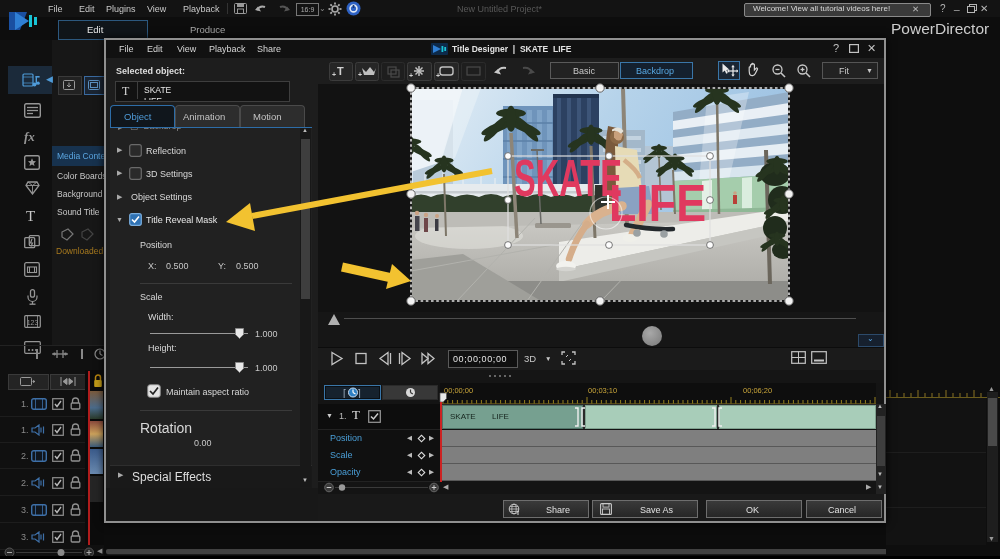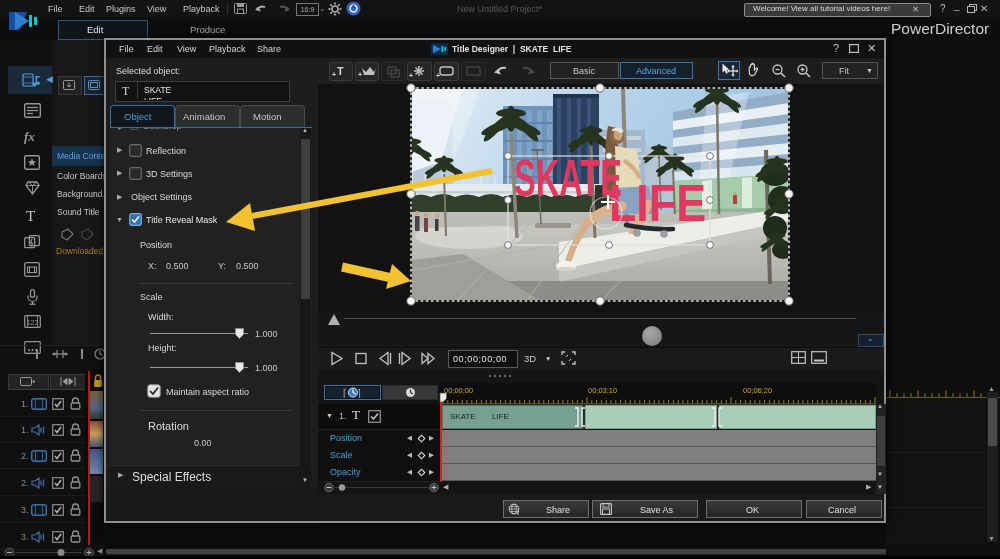--- a/index.html
+++ b/index.html
@@ -353,21 +353,21 @@
     </svg>
 <div class="t" style="left:452px;top:44px;font-size:8.5px;color:#e2e2e2;font-weight:bold;">Title Designer&nbsp;&nbsp;|&nbsp;&nbsp;SKATE</div>
 <div class="t" style="left:553px;top:44px;font-size:8.5px;color:#e2e2e2;font-weight:bold;">LIFE</div>
 <div class="t" style="left:833px;top:42px;font-size:11px;color:#c2c2c2;">?</div>
 <svg class="ab" style="left:849px;top:44px;" width="10" height="9" viewBox="0 0 10 9">
       <rect x="0.5" y="0.5" width="9" height="8" fill="none" stroke="#c2c2c2" stroke-width="1.4"></rect>
     </svg>
 <div class="t" style="left:867px;top:42px;font-size:11px;color:#c2c2c2;">✕</div>
 
 <div class="ab" style="left:106px;top:58px;width:212px;height:463px;background:#1d1d1d;"></div>
-<div class="t" style="left:116px;top:66px;font-size:9px;color:#dedede;">Selected object:</div>
+<div class="t" style="left:116px;top:66px;font-size:9px;color:#dedede;font-weight:bold;">Selected object:</div>
 <div class="ab" style="left:115px;top:81px;width:173px;height:19px;background:#121212;border:1px solid #3e3e3e;overflow:hidden;"></div>
 <div class="t" style="left:122px;top:84px;font-size:12px;color:#d8d8d8;font-family:'Liberation Serif',serif;">T</div>
 <div class="ab" style="left:137px;top:82px;width:1px;height:17px;background:#3e3e3e;"></div>
 <div class="t" style="left:144px;top:85px;font-size:8.5px;color:#e8e8e8;">SKATE</div>
 <div class="ab" style="left:115px;top:96px;width:173px;height:4px;overflow:hidden;">
       <div class="t" style="left:29px;top:0px;font-size:8.5px;color:#e8e8e8;">LIFE</div>
     </div>
 
 <div class="ab" style="left:110px;top:105px;width:63px;height:22px;border:1px solid #2d6da8;border-bottom:none;border-radius:4px 4px 0 0;background:#10161c;"></div>
 <div class="t" style="left:124px;top:111px;font-size:9.5px;color:#4f9bd8;">Object</div>
@@ -417,21 +417,21 @@
 <svg class="ab" style="left:235px;top:362px;" width="9" height="11" viewBox="0 0 9 11">
       <path d="M0.5,0.5 L8.5,0.5 L8.5,6.5 L4.5,10.5 L0.5,6.5 Z" fill="#e8e8e8" stroke="#888"></path>
     </svg>
 <div class="t" style="left:255px;top:363px;font-size:9px;color:#c8c8c8;">1.000</div>
 <svg class="ab" style="left:147px;top:384px;" width="14" height="14" viewBox="0 0 14 14">
       <rect x="0.7" y="0.7" width="12.6" height="12.6" rx="2.5" fill="#e4e4e4" stroke="#888"></rect>
       <path d="M3,7 L6,10 L11,3.5" fill="none" stroke="#222" stroke-width="1.7"></path>
     </svg>
 <div class="t" style="left:166px;top:387px;font-size:9px;color:#d8d8d8;">Maintain aspect ratio</div>
 <div class="ab" style="left:140px;top:410px;width:152px;height:1px;background:#3a3a3a;"></div>
-<div class="t" style="left:140px;top:420px;font-size:11px;color:#d8d8d8;margin-left:8px;">Rotation</div>
+<div class="t" style="left:140px;top:420px;font-size:14px;color:#d8d8d8;">Rotation</div>
 <div class="t" style="left:194px;top:438px;font-size:9px;color:#c8c8c8;">0.00</div>
 <div class="ab" style="left:110px;top:465px;width:202px;height:22px;background:#191919;border-top:1px solid #2e2e2e;"></div>
 <div class="t" style="left:118px;top:471px;font-size:7px;color:#aaa;">▶</div>
 <div class="t" style="left:132px;top:470px;font-size:12px;color:#dedede;">Special Effects</div>
 <div class="ab" style="left:106px;top:488px;width:212px;height:33px;background:#181818;"></div>
 
 <div class="ab" style="left:300px;top:128px;width:11px;height:359px;background:#181818;"></div>
 <div class="ab" style="left:301px;top:139px;width:9px;height:160px;background:#3e3e3e;"></div>
 <div class="t" style="left:302px;top:127px;font-size:6px;color:#bbb;">▲</div>
 <div class="t" style="left:302px;top:477px;font-size:6px;color:#bbb;">▼</div>
@@ -467,21 +467,21 @@
 <rect x="138" y="5" width="13" height="8" fill="none" stroke="#4a4a4a" stroke-width="1.2"></rect>
 <path d="M168,11 Q170,5 177,6" fill="none" stroke="#c8c8c8" stroke-width="2"></path>
         <polygon points="165,10.5 172,12.5 169,7" fill="#c8c8c8"></polygon>
 <path d="M203,11 Q201,5 194,6" fill="none" stroke="#4a4a4a" stroke-width="2"></path>
         <polygon points="206,10.5 199,12.5 202,7" fill="#4a4a4a"></polygon>
 </g>
     </svg>
 <div class="ab" style="left:550px;top:62px;width:69px;height:17px;border:1px solid #5a5a5a;background:#222;box-sizing:border-box;"></div>
 <div class="t" style="left:573px;top:66px;font-size:9px;color:#c8c8c8;">Basic</div>
 <div class="ab" style="left:620px;top:62px;width:73px;height:17px;border:1px solid #3a76a8;background:#14202e;box-sizing:border-box;"></div>
-<div class="t" style="left:636px;top:66px;font-size:9px;color:#57a7e2;">Advanced</div>
+<div class="t" style="left:636px;top:66px;font-size:9px;color:#57a7e2;">Backdrop</div>
 <div class="ab" style="left:718px;top:61px;width:22px;height:19px;border:1px solid #3a76a8;background:#1a2634;box-sizing:border-box;"></div>
 <svg class="ab" style="left:721px;top:63px;" width="17" height="14" viewBox="0 0 17 14">
       <polygon points="1.5,0.5 1.5,9.5 3.8,7.6 5.2,10.8 6.8,10 5.4,6.9 8.2,6.6" fill="#ececec"></polygon>
       <g stroke="#ececec" stroke-width="1.2">
         <line x1="12" y1="4" x2="12" y2="12"></line>
         <line x1="8" y1="8" x2="16" y2="8"></line>
       </g>
       <g fill="#ececec">
         <polygon points="12,1.8 10.3,4.2 13.7,4.2"></polygon>
         <polygon points="12,13.8 10.3,11.6 13.7,11.6"></polygon>

